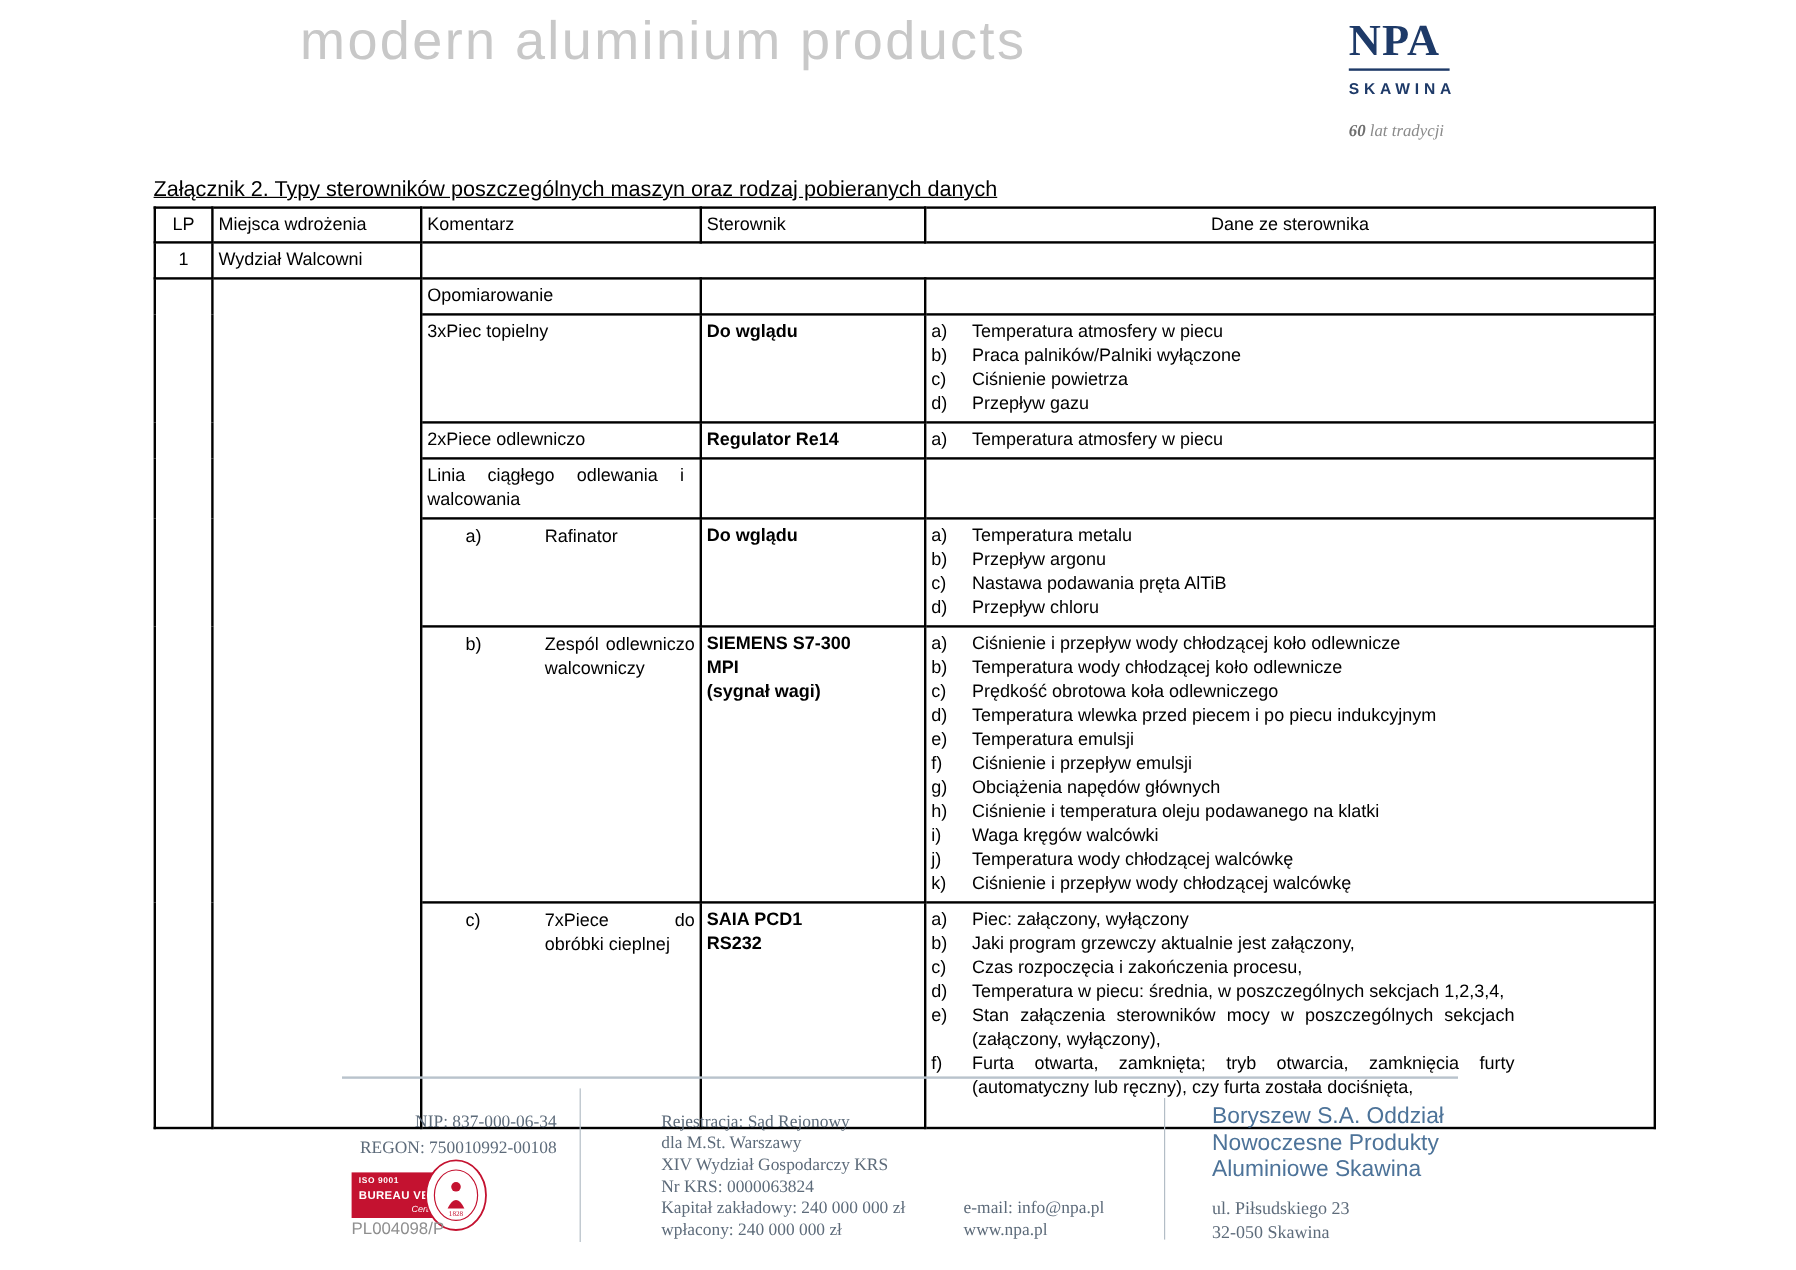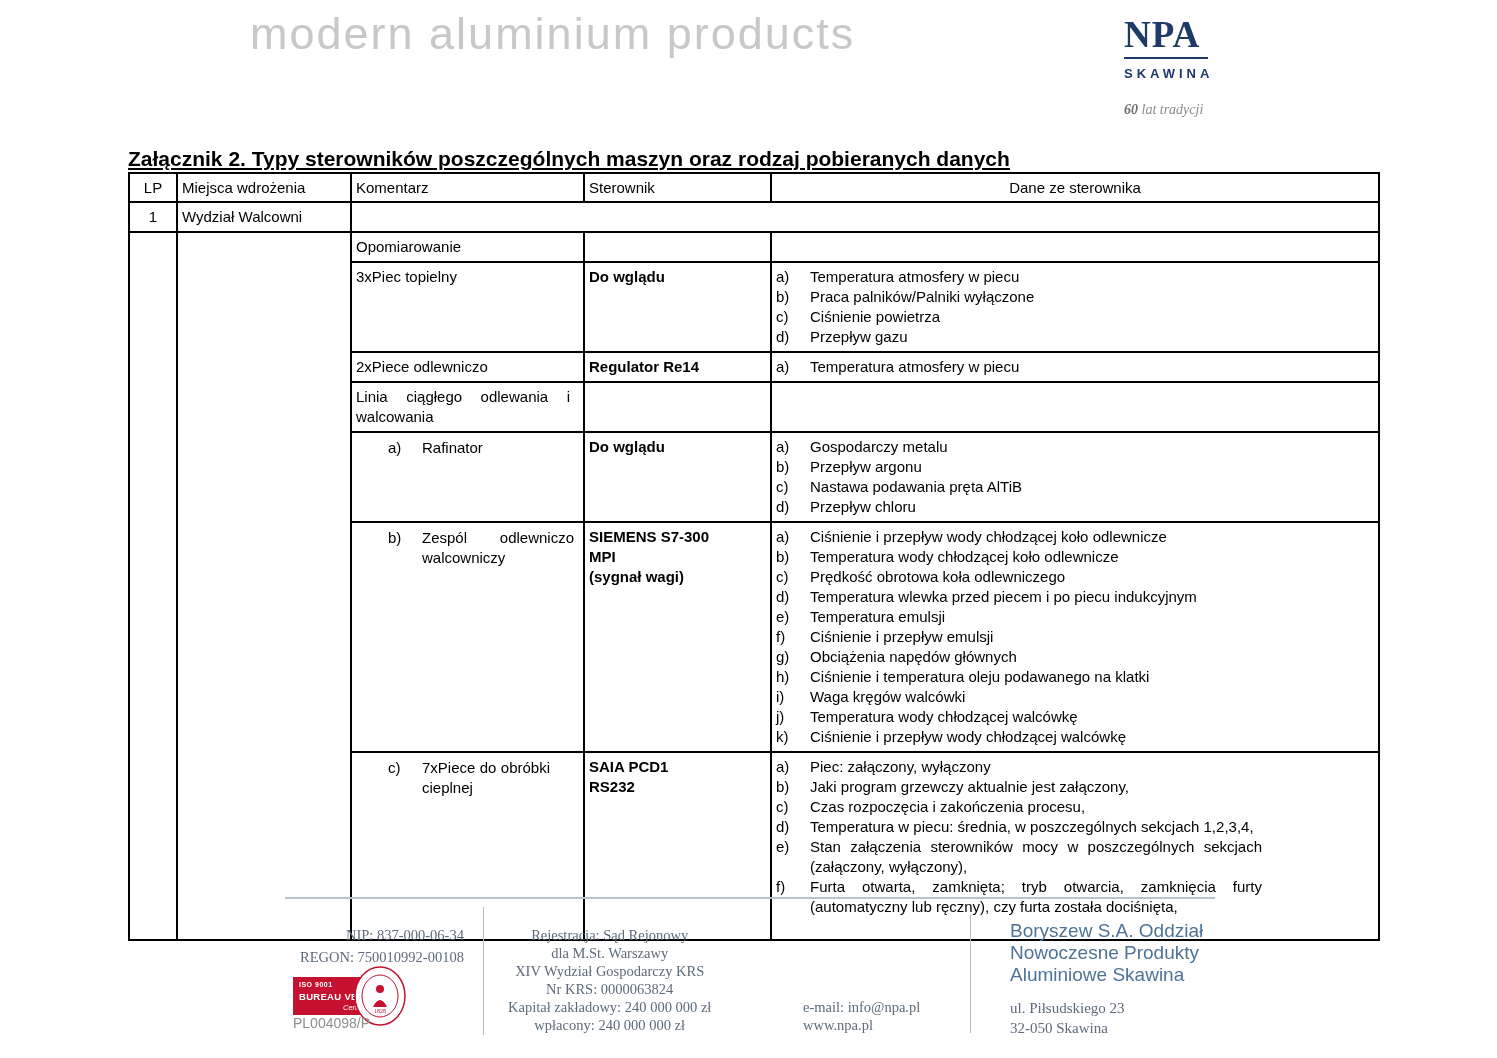--- a/index.html
+++ b/index.html
@@ -11,53 +11,53 @@
                 color:#c8c8c8; letter-spacing:2px; font-weight:normal; }
   .logo { position:absolute; left:1124px; top:16px; width:110px; color:#1e3a68; }
   .logo-npa { font-family:"Liberation Serif", serif; font-weight:bold; font-size:37px; line-height:38px; letter-spacing:1px; }
   .logo-rule { width:84px; border-top:2px solid #1e3a68; margin-top:3px; }
   .logo-skawina { font-size:13px; font-weight:bold; letter-spacing:4px; margin-top:7px; }
   .logo-tagline { margin-top:21px; font-family:"Liberation Serif", serif; font-style:italic;
                   font-size:14px; color:#8a8a8a; }
   .logo-tagline .num { font-weight:bold; color:#6e6e6e; }
 
   
-  .doc-title { position:absolute; left:128px; top:147px; font-size:21px; font-weight:bold;
+  .doc-title { position:absolute; left:128px; top:147px; font-size:18px; font-weight:normal;
                color:#000; text-decoration:underline; }
 
   
   table.main { position:absolute; left:128px; top:172px; width:1250px;
                border-collapse:collapse; table-layout:fixed; }
   table.main th, table.main td { border:2px solid #000; vertical-align:top;
                font-size:15px; color:#000; padding:4px 4px; }
   col.c-lp{width:48px;} col.c-mi{width:174px;} col.c-ko{width:233px;}
   col.c-st{width:187px;} col.c-da{width:608px;}
   th { font-weight:normal; line-height:19px; text-align:left; padding-left:6px; }
   th.cen, td.cen { text-align:center; padding-left:0; }
   td { line-height:20px; }
   td.kom { padding-left:6px; padding-top:1px; }
   td.st  { font-weight:bold; padding-left:7px; padding-top:1px; white-space:pre-line; }
   .k-wide { width:214px; text-align:justify; }
   .krow { display:flex; padding-left:32px; padding-top:1px; }
   .km { width:34px; flex:none; }
-  .kt { width:152px; text-align:justify; }
+  .kt { width:152px; text-align:justify;margin-left:32px; }
   .kt-n { width:128px; }
   td.dane { padding:1px 4px 0 50px; }
   .ditem { display:flex; line-height:20px; }
   .dm { width:34px; flex:none; }
   .dt { width:452px; text-align:justify; }
 
   
   .f-rule { position:absolute; left:285px; top:897px; width:930px; border-top:2px solid #b9c3cc; }
   .f-div { position:absolute; width:0; border-left:1px solid #b3bdc6; }
   .f-div1 { left:483px; top:907px; height:128px; }
   .f-div2 { left:970px; top:915px; height:118px; }
   .f-serif { font-family:"Liberation Serif", serif; color:#5d6b7a; font-size:14.5px; line-height:22px; }
   .f-col1 { position:absolute; left:300px; top:924px;text-align:right; }
-  .f-col2 { position:absolute; left:508px; top:926px; line-height:18px; white-space:pre-line;text-align:center; }
+  .f-col2 { position:absolute; left:551px; top:926px; line-height:18px; white-space:pre-line; }
   .f-col3a { position:absolute; left:803px; top:926px; line-height:18px; white-space:pre-line; }
   .f-col3b { position:absolute; left:803px; top:998px; line-height:18px; white-space:pre-line; }
   .f-company { position:absolute; left:1010px; top:920px; font-size:19px; line-height:22px;
                color:#4d7399; white-space:pre-line; }
   .f-address { position:absolute; left:1010px; top:998px; font-family:"Liberation Serif", serif;
                color:#5d6b7a; font-size:15px; line-height:20px; white-space:pre-line; }
   .badge { position:absolute; left:293px; top:977px; width:112px; height:40px; }
   .badge-rect { position:absolute; left:0; top:0; width:107px; height:38px; background:#c41230;
                 color:#fff; padding:4px 0 0 6px; }
   .badge-iso { font-size:7px; font-weight:bold; letter-spacing:0.5px; }
@@ -152,21 +152,21 @@
       <td>
         <div class="krow">
               <span class="km">a)</span>
               <span class="kt">Rafinator</span>
             </div>
       </td>
       <td class="st">Do wglądu</td>
       <td class="dane">
             <div class="ditem">
               <span class="dm">a)</span>
-              <span class="dt">Gospodarczy metalu</span>
+              <span class="dt">Temperatura metalu</span>
             </div>
             <div class="ditem">
               <span class="dm">b)</span>
               <span class="dt">Przepływ argonu</span>
             </div>
             <div class="ditem">
               <span class="dm">c)</span>
               <span class="dt">Nastawa podawania pręta AlTiB</span>
             </div>
             <div class="ditem">

